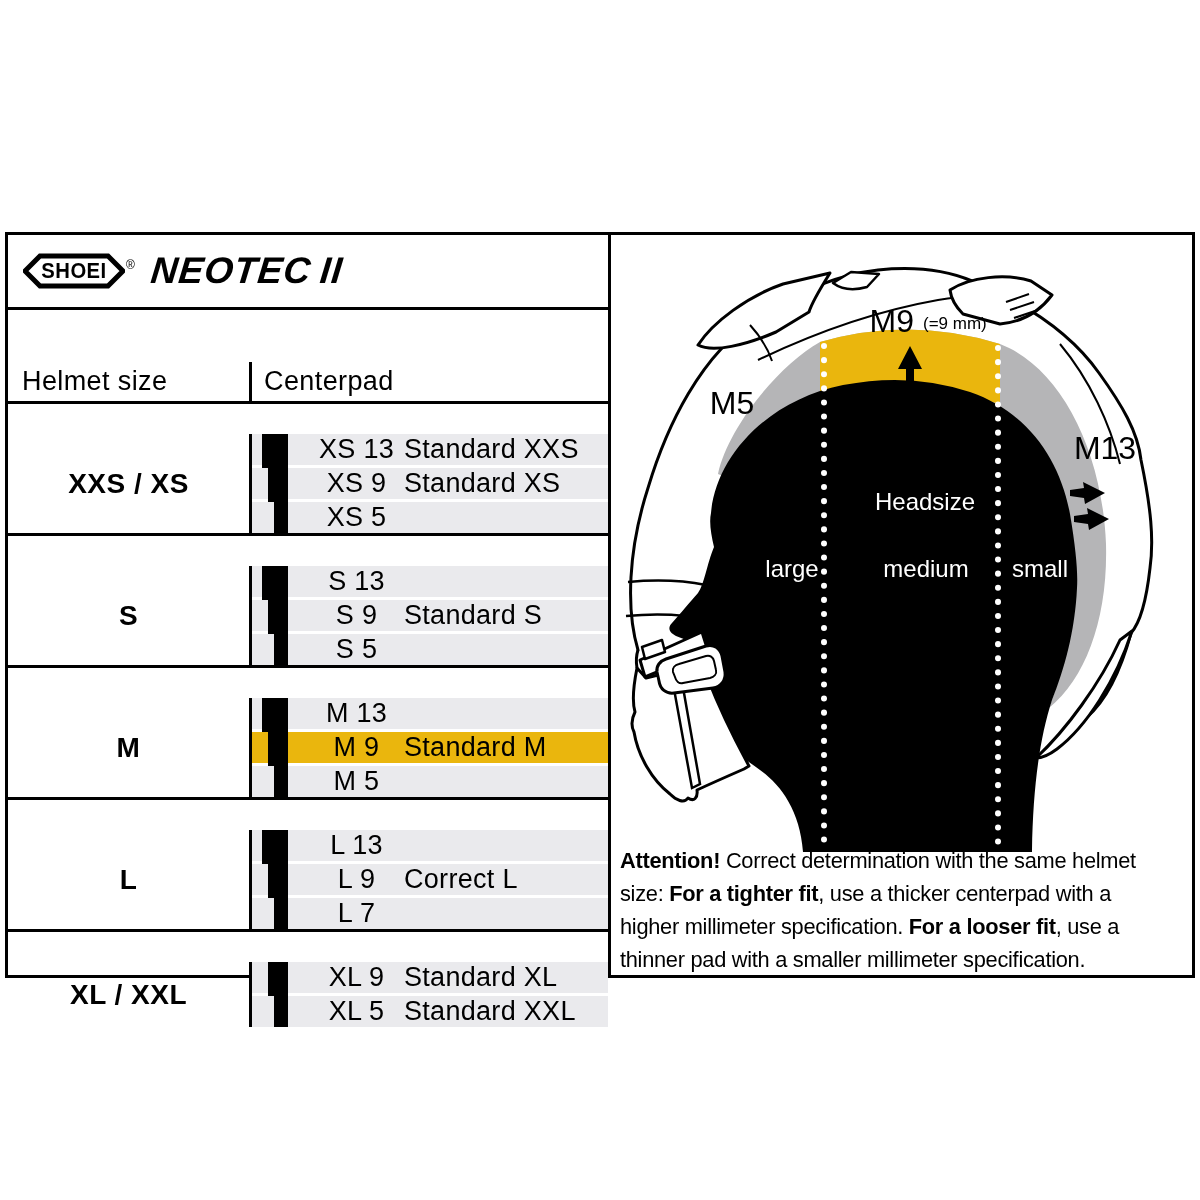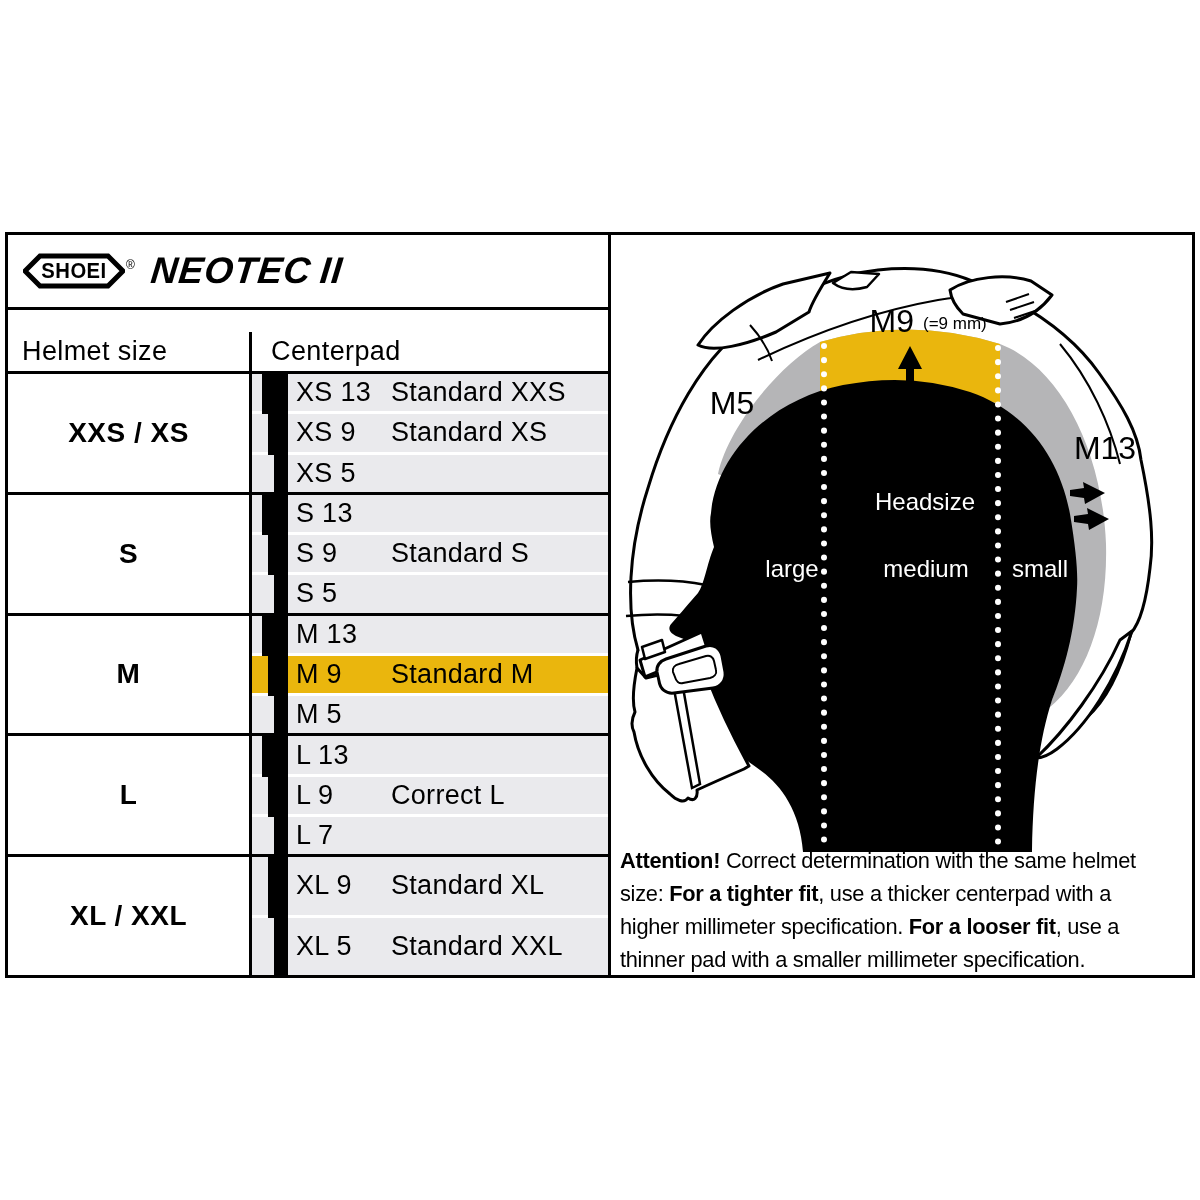--- a/index.html
+++ b/index.html
@@ -1,54 +1,54 @@
 <!DOCTYPE html>
 <html><head>
 <meta charset="utf-8">
 <style>
   html,body{margin:0;padding:0;background:#fff;}
   .page{position:relative;width:1200px;height:1200px;background:#fff;overflow:hidden;
         font-family:"Liberation Sans", sans-serif;color:#000;}
   
   .table-box{position:absolute;left:5px;top:232px;width:606px;height:746px;
              border:3px solid #000;box-sizing:border-box;background:#fff;
-             display:flex;flex-direction:column;}
+             display:flex;flex-direction:column;gap:30px;}
   .logo-row{flex:0 0 75px;border-bottom:3px solid #000;box-sizing:border-box;
             display:flex;align-items:center;padding-left:15px;}
   .badge{position:relative;width:102px;height:36px;}
   .badge svg{display:block;}
   .badge-text{position:absolute;left:0;top:0;width:102px;height:36px;display:flex;
               align-items:center;justify-content:center;font-weight:bold;font-size:22px;
               letter-spacing:.5px;transform:scale(.92,1);}
   .reg-mark{font-size:12px;margin:-12px 0 0 1px;}
   .model-logo{font-style:italic;font-weight:bold;font-size:37px;letter-spacing:1px;
               margin-left:16px;transform:skewX(-6deg);white-space:nowrap;}
   .model-suffix{margin-left:9px;}
   .header-row{flex:0 0 42px;border-bottom:3px solid #000;box-sizing:border-box;
               display:flex;align-items:stretch;font-size:27px;letter-spacing:.4px;margin-top:22px;}
   .hcell-size{flex:0 0 244px;border-right:3px solid #000;box-sizing:border-box;
               display:flex;align-items:center;padding-left:14px;}
-  .hcell-pad{flex:1;display:flex;align-items:center;padding-left:19px;}
+  .hcell-pad{flex:1;display:flex;align-items:center;padding-left:12px;}
   .group{flex:1 1 0;border-bottom:3px solid #000;box-sizing:border-box;display:flex;}
   .group:last-child{border-bottom:none;}
   .glabel{flex:0 0 244px;border-right:3px solid #000;box-sizing:border-box;
           display:flex;align-items:center;justify-content:center;
           font-weight:bold;font-size:28px;letter-spacing:.5px;}
   .gpads{flex:1;display:flex;flex-direction:column;overflow:hidden;}
   .prow{flex:1 1 0;background:#EAEAED;margin-bottom:3px;position:relative;
         display:flex;align-items:center;font-size:27px;letter-spacing:.3px;}
   .prow:last-child{margin-bottom:0;}
   .prow.hl{background:#EAB60D;}
   .bar{position:absolute;top:-3px;bottom:-3px;background:#000;}
   .prow:first-child .bar{top:0;}
   .prow:last-child .bar{bottom:0;}
   .bar.t13{left:10px;width:26px;}
   .bar.t9{left:16px;width:20px;}
   .bar.t5{left:22px;width:14px;}
-  .code{margin-left:44px;width:95px;flex:0 0 auto;}
+  .code{margin-left:57px;width:95px;flex:0 0 auto;text-align:center;}
   .std{flex:0 0 auto;}
   
   .diagram{position:absolute;left:608px;top:232px;}
   .diagram text{font-family:"Liberation Sans", sans-serif;}
   
   .attention{position:absolute;left:620px;top:844px;width:566px;
              font-size:22.5px;line-height:33px;letter-spacing:-.3px;
              transform:scale(.97,1);transform-origin:left top;}
   .att-line{white-space:nowrap;}
   .attention .b{font-weight:bold;}

